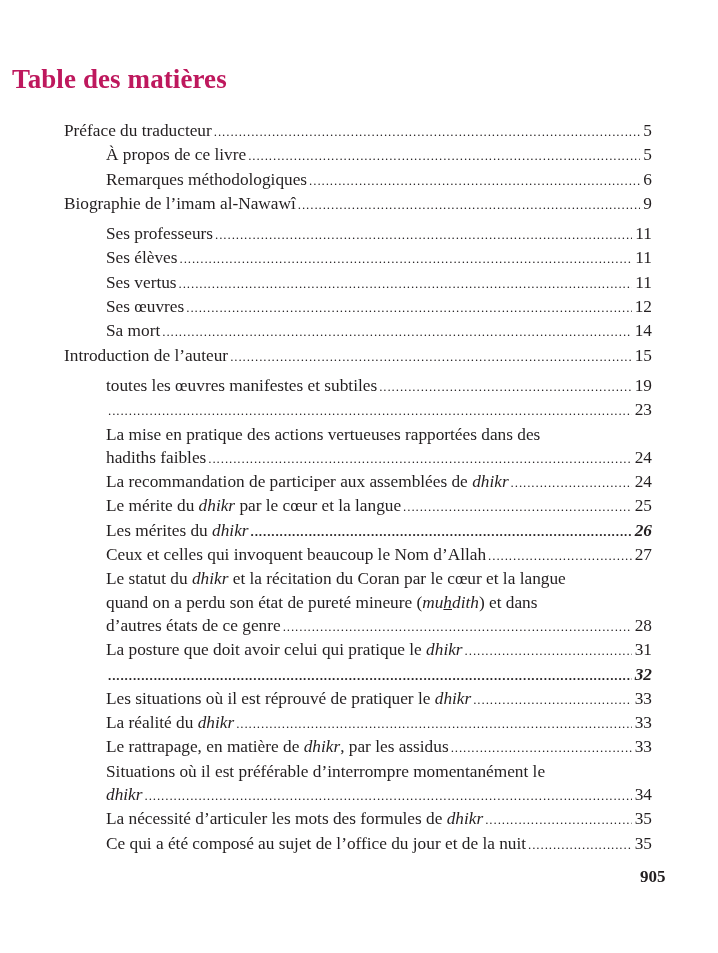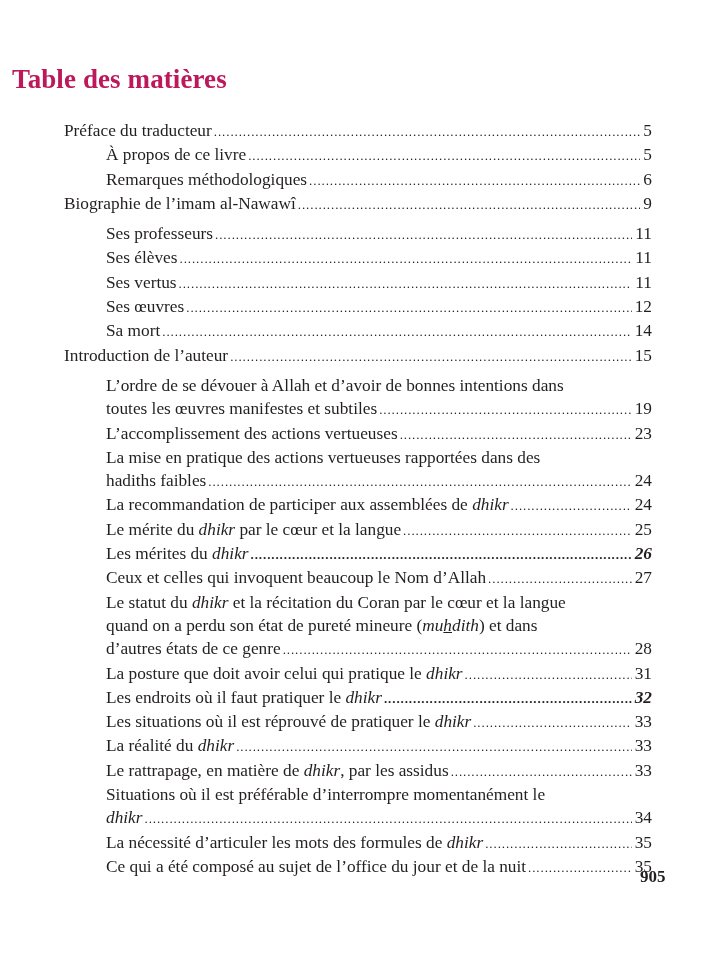--- a/index.html
+++ b/index.html
@@ -94,30 +94,28 @@
       </div>
     </div>
     <div class="entry lvl1 gap-after">
       <div class="last">
         <span class="txt">Introduction de l’auteur</span>
         <span class="leader"></span>
         <span class="pg">15</span>
       </div>
     </div>
     <div class="entry lvl2">
-      <span class="line">L’ordre de se dévouer à Allah et d’avoir de bonnes intentions dans</span>
       <div class="last">
         <span class="txt">toutes les œuvres manifestes et subtiles</span>
         <span class="leader"></span>
         <span class="pg">19</span>
       </div>
     </div>
     <div class="entry lvl2">
       <div class="last">
-        <span class="txt">L’accomplissement des actions vertueuses</span>
         <span class="leader"></span>
         <span class="pg">23</span>
       </div>
     </div>
     <div class="entry lvl2">
       <span class="line">La mise en pratique des actions vertueuses rapportées dans des</span>
       <div class="last">
         <span class="txt">hadiths faibles</span>
         <span class="leader"></span>
         <span class="pg">24</span>
@@ -162,21 +160,20 @@
     </div>
     <div class="entry lvl2">
       <div class="last">
         <span class="txt">La posture que doit avoir celui qui pratique le <i>dhikr</i></span>
         <span class="leader"></span>
         <span class="pg">31</span>
       </div>
     </div>
     <div class="entry lvl2 bold">
       <div class="last">
-        <span class="txt">Les endroits où il faut pratiquer le <i>dhikr</i></span>
         <span class="leader"></span>
         <span class="pg">32</span>
       </div>
     </div>
     <div class="entry lvl2">
       <div class="last">
         <span class="txt">Les situations où il est réprouvé de pratiquer le <i>dhikr</i></span>
         <span class="leader"></span>
         <span class="pg">33</span>
       </div>

